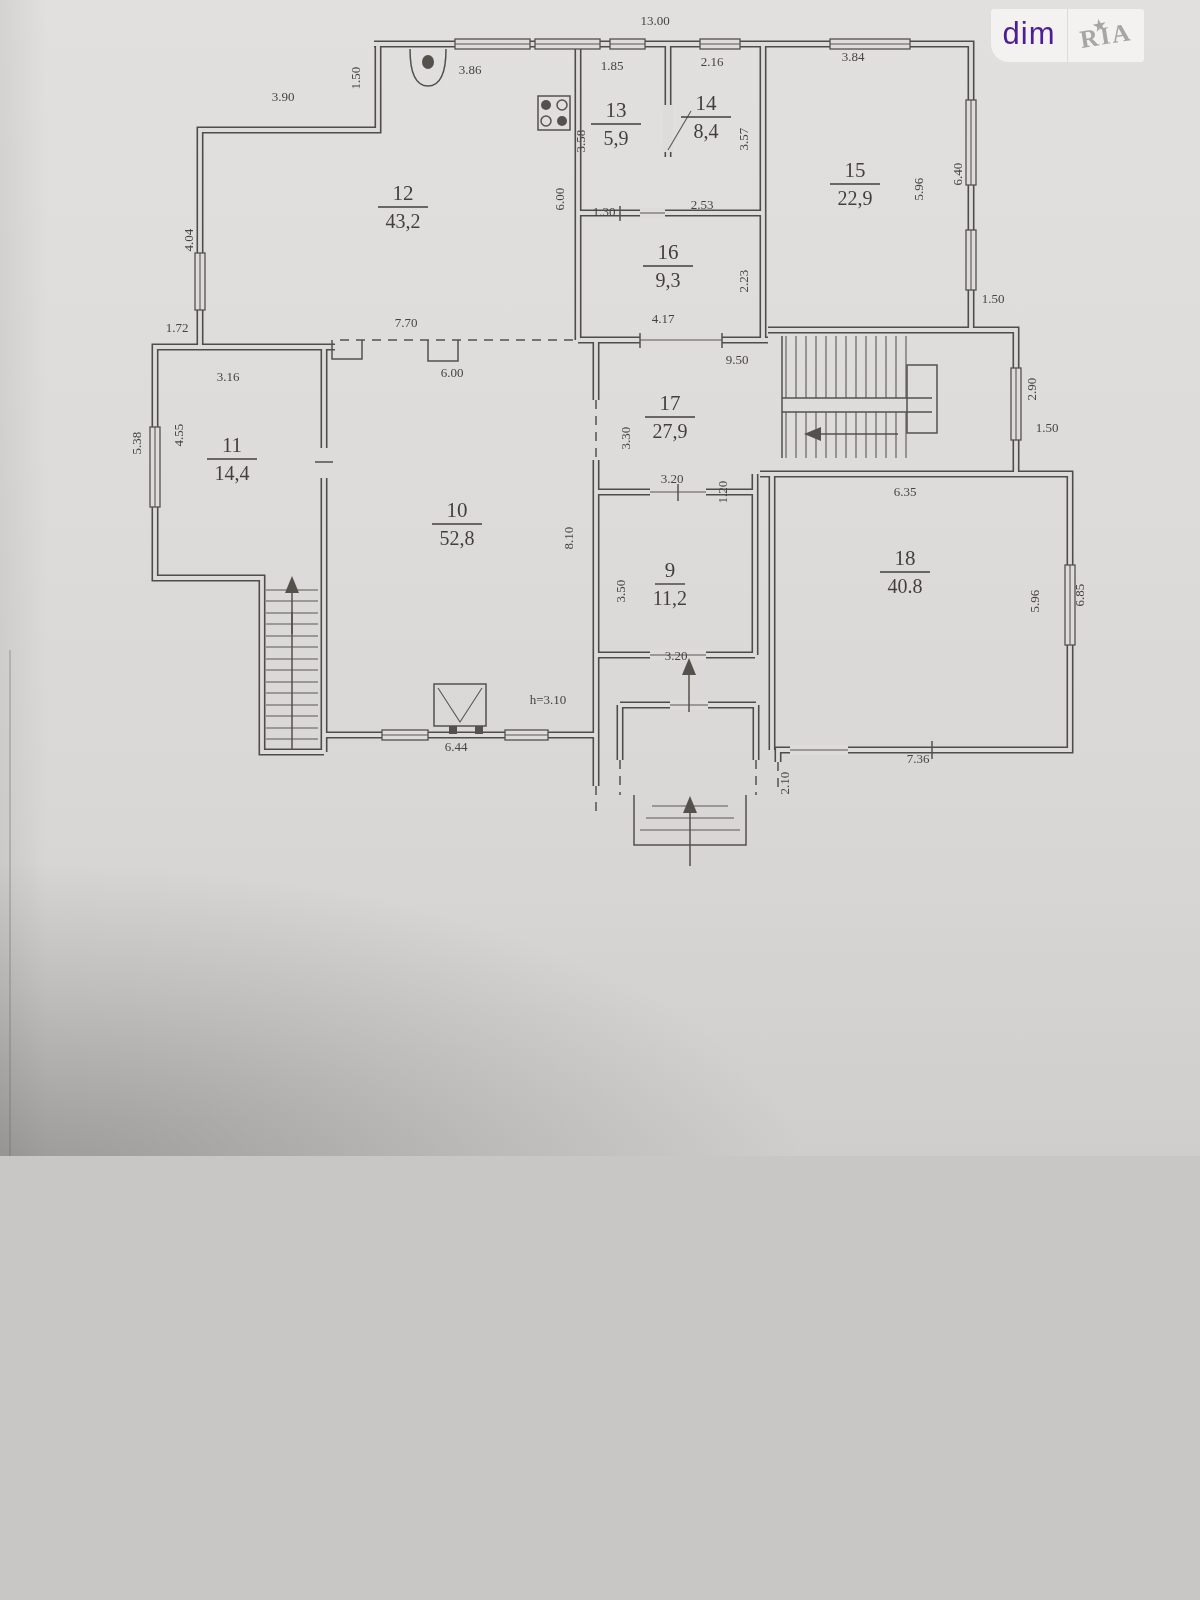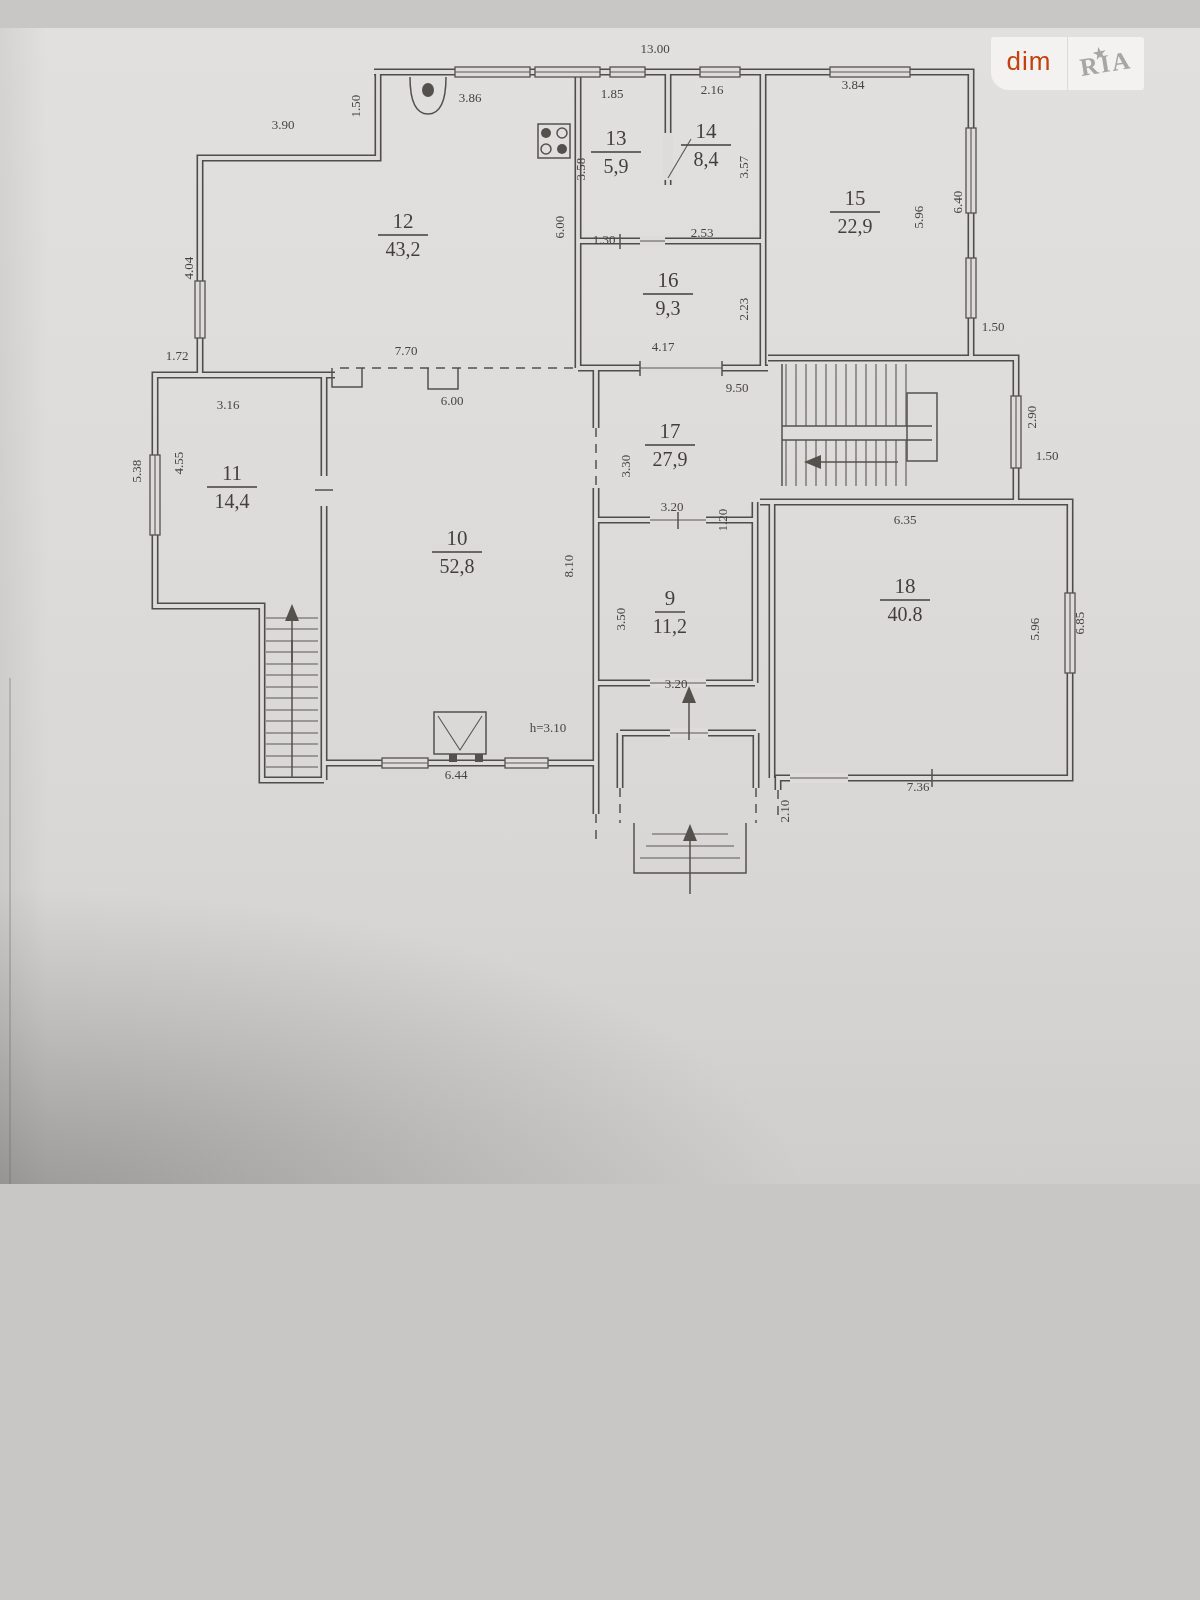--- a/index.html
+++ b/index.html
@@ -3,21 +3,20 @@
 <meta charset="utf-8">
 <style>
   html,body{margin:0;padding:0;background:#c8c7c5;}
   .page{
     position:relative;width:1200px;height:1156px;overflow:hidden;
     background:
       radial-gradient(130% 55% at 0% 103%, rgba(45,43,40,.34), rgba(45,43,40,.12) 32%, rgba(0,0,0,0) 52%),
       linear-gradient(to right, rgba(0,0,0,.06), rgba(0,0,0,0) 4%),
       linear-gradient(to bottom, #e1e0de 0%, #dedcda 40%, #d8d7d5 72%, #cfcecc 100%);
     font-family:"Liberation Serif",serif;
-    margin-top:28px;
   }
   .paper-edge{position:absolute;left:9px;top:650px;width:2px;height:680px;
     background:rgba(105,102,98,.28);}
   svg.plan{position:absolute;left:0;top:0;filter:blur(.35px);}
   .wo{fill:none;stroke:#4f4d49;stroke-width:7;stroke-linecap:butt;stroke-linejoin:miter;}
   .wi{fill:none;stroke:#dedcda;stroke-width:3.8;stroke-linecap:butt;stroke-linejoin:miter;}
   .thin{fill:none;stroke:#54514d;stroke-width:1.5;}
   .thin2{fill:none;stroke:#5a5753;stroke-width:1.1;}
   .dash{fill:none;stroke:#54514d;stroke-width:1.5;stroke-dasharray:9 7;}
   .gap{fill:#dedcda;stroke:none;}
@@ -26,21 +25,21 @@
   .rnum{font:21px "Liberation Serif",serif;fill:#423f3c;text-anchor:middle;}
   .rarea{font:20px "Liberation Serif",serif;fill:#423f3c;text-anchor:middle;}
   .rline{stroke:#423f3c;stroke-width:1.4;}
   .dim{font:13px "Liberation Serif",serif;fill:#474440;text-anchor:middle;}
   .watermark{
     position:absolute;left:991px;top:9px;width:153px;height:53px;
     background:rgba(244,243,241,.93);border-radius:3px 3px 3px 18px;
     display:flex;align-items:center;
   }
   .wm-left{flex:1;text-align:center;font-family:"Liberation Sans",sans-serif;
-    font-size:26px;color:#c2410c;letter-spacing:1px;padding-bottom:4px;}
+    font-size:31px;color:#4c1d95;letter-spacing:1px;padding-bottom:4px;}
   .wm-div{width:1px;height:100%;background:#dcdbd9;}
   .wm-right{flex:1;position:relative;text-align:center;}
   .wm-ria{display:inline-block;font-family:"Liberation Serif",serif;font-weight:bold;
     font-size:25px;color:#a7a6a4;letter-spacing:2px;transform:rotate(-9deg);}
   .wm-star{position:absolute;left:24px;top:-7px;font-size:17px;color:#a7a6a4;
     transform:rotate(-12deg);}
 </style>
 </head>
 <body>
 

